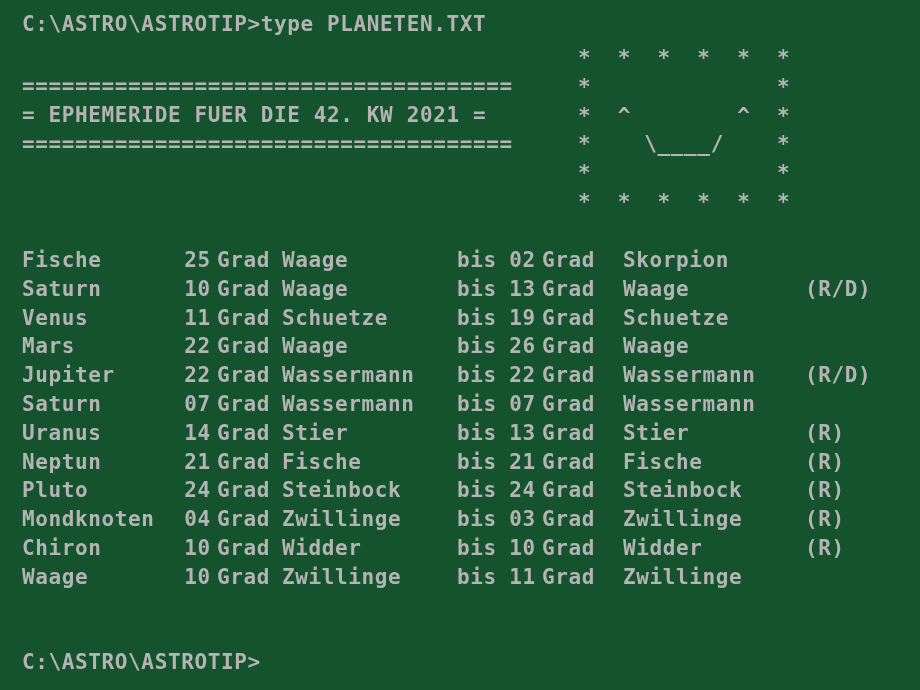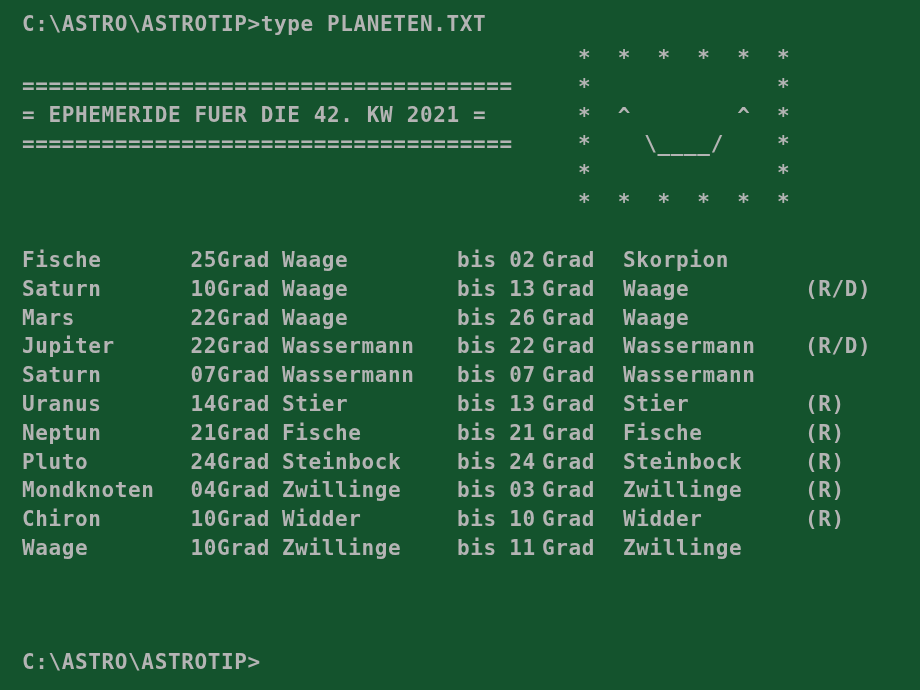--- a/index.html
+++ b/index.html
@@ -80,21 +80,21 @@
     height: 28.8px;
     white-space: pre;
     font-family: "DejaVu Sans Mono", "Liberation Mono", monospace;
     font-size: 21px;
     line-height: 28.8px;
     letter-spacing: 0.62px;
     color: #b4b4b4;
   }
   .cell { display: inline-block; white-space: pre; vertical-align: top; }
   .c-body     { width: 156px; }
-  .c-deg1     { width: 39px;  text-align: right; }
+  .c-deg1     { width: 39px;  text-align: center; }
   .c-grad1    { width: 65px; }
   .c-sign1    { width: 169px; }
   .c-bis      { width: 52px; text-align: center; }
   .c-deg2     { width: 39px;  text-align: center; }
   .c-grad2    { width: 65px; }
   .c-sign2    { width: 182px; margin-left: 16px; }
   .c-retro    { width: 80px; }
 </style>
 </head>
 <body>
@@ -107,20 +107,21 @@
 
   <div class="term-line hdr-title col-pad">= EPHEMERIDE FUER DIE 42. KW 2021 =</div>
 
   <div class="term-line hdr-rule-bot col-pad">=====================================</div>
 
   <div class="art"><span class="art-row">*  *  *  *  *  *</span><span class="art-row">*              *</span><span class="art-row">*  ^        ^  *</span><span class="art-row">*    \____/    *</span><span class="art-row">*              *</span><span class="art-row">*  *  *  *  *  *</span></div>
 
   <div class="table-wrap">
       <span class="row"><span class="cell c-body">Fische</span><span class="cell c-deg1">25</span><span class="cell c-grad1">Grad</span><span class="cell c-sign1">Waage</span><span class="cell c-bis">bis</span><span class="cell c-deg2">02</span><span class="cell c-grad2">Grad</span><span class="cell c-sign2">Skorpion</span><span class="cell c-retro"></span></span>
       <span class="row"><span class="cell c-body">Saturn</span><span class="cell c-deg1">10</span><span class="cell c-grad1">Grad</span><span class="cell c-sign1">Waage</span><span class="cell c-bis">bis</span><span class="cell c-deg2">13</span><span class="cell c-grad2">Grad</span><span class="cell c-sign2">Waage</span><span class="cell c-retro">(R/D)</span></span>
+      <span class="row"><span class="cell c-body">Venus</span><span class="cell c-deg1">11</span><span class="cell c-grad1">Grad</span><span class="cell c-sign1">Schuetze</span><span class="cell c-bis">bis</span><span class="cell c-deg2">19</span><span class="cell c-grad2">Grad</span><span class="cell c-sign2">Schuetze</span><span class="cell c-retro"></span></span>
       <span class="row"><span class="cell c-body">Mars</span><span class="cell c-deg1">22</span><span class="cell c-grad1">Grad</span><span class="cell c-sign1">Waage</span><span class="cell c-bis">bis</span><span class="cell c-deg2">26</span><span class="cell c-grad2">Grad</span><span class="cell c-sign2">Waage</span><span class="cell c-retro"></span></span>
       <span class="row"><span class="cell c-body">Jupiter</span><span class="cell c-deg1">22</span><span class="cell c-grad1">Grad</span><span class="cell c-sign1">Wassermann</span><span class="cell c-bis">bis</span><span class="cell c-deg2">22</span><span class="cell c-grad2">Grad</span><span class="cell c-sign2">Wassermann</span><span class="cell c-retro">(R/D)</span></span>
       <span class="row"><span class="cell c-body">Saturn</span><span class="cell c-deg1">07</span><span class="cell c-grad1">Grad</span><span class="cell c-sign1">Wassermann</span><span class="cell c-bis">bis</span><span class="cell c-deg2">07</span><span class="cell c-grad2">Grad</span><span class="cell c-sign2">Wassermann</span><span class="cell c-retro"></span></span>
       <span class="row"><span class="cell c-body">Uranus</span><span class="cell c-deg1">14</span><span class="cell c-grad1">Grad</span><span class="cell c-sign1">Stier</span><span class="cell c-bis">bis</span><span class="cell c-deg2">13</span><span class="cell c-grad2">Grad</span><span class="cell c-sign2">Stier</span><span class="cell c-retro">(R)</span></span>
       <span class="row"><span class="cell c-body">Neptun</span><span class="cell c-deg1">21</span><span class="cell c-grad1">Grad</span><span class="cell c-sign1">Fische</span><span class="cell c-bis">bis</span><span class="cell c-deg2">21</span><span class="cell c-grad2">Grad</span><span class="cell c-sign2">Fische</span><span class="cell c-retro">(R)</span></span>
       <span class="row"><span class="cell c-body">Pluto</span><span class="cell c-deg1">24</span><span class="cell c-grad1">Grad</span><span class="cell c-sign1">Steinbock</span><span class="cell c-bis">bis</span><span class="cell c-deg2">24</span><span class="cell c-grad2">Grad</span><span class="cell c-sign2">Steinbock</span><span class="cell c-retro">(R)</span></span>
       <span class="row"><span class="cell c-body">Mondknoten</span><span class="cell c-deg1">04</span><span class="cell c-grad1">Grad</span><span class="cell c-sign1">Zwillinge</span><span class="cell c-bis">bis</span><span class="cell c-deg2">03</span><span class="cell c-grad2">Grad</span><span class="cell c-sign2">Zwillinge</span><span class="cell c-retro">(R)</span></span>
       <span class="row"><span class="cell c-body">Chiron</span><span class="cell c-deg1">10</span><span class="cell c-grad1">Grad</span><span class="cell c-sign1">Widder</span><span class="cell c-bis">bis</span><span class="cell c-deg2">10</span><span class="cell c-grad2">Grad</span><span class="cell c-sign2">Widder</span><span class="cell c-retro">(R)</span></span>
       <span class="row"><span class="cell c-body">Waage</span><span class="cell c-deg1">10</span><span class="cell c-grad1">Grad</span><span class="cell c-sign1">Zwillinge</span><span class="cell c-bis">bis</span><span class="cell c-deg2">11</span><span class="cell c-grad2">Grad</span><span class="cell c-sign2">Zwillinge</span><span class="cell c-retro"></span></span>
     </div>

